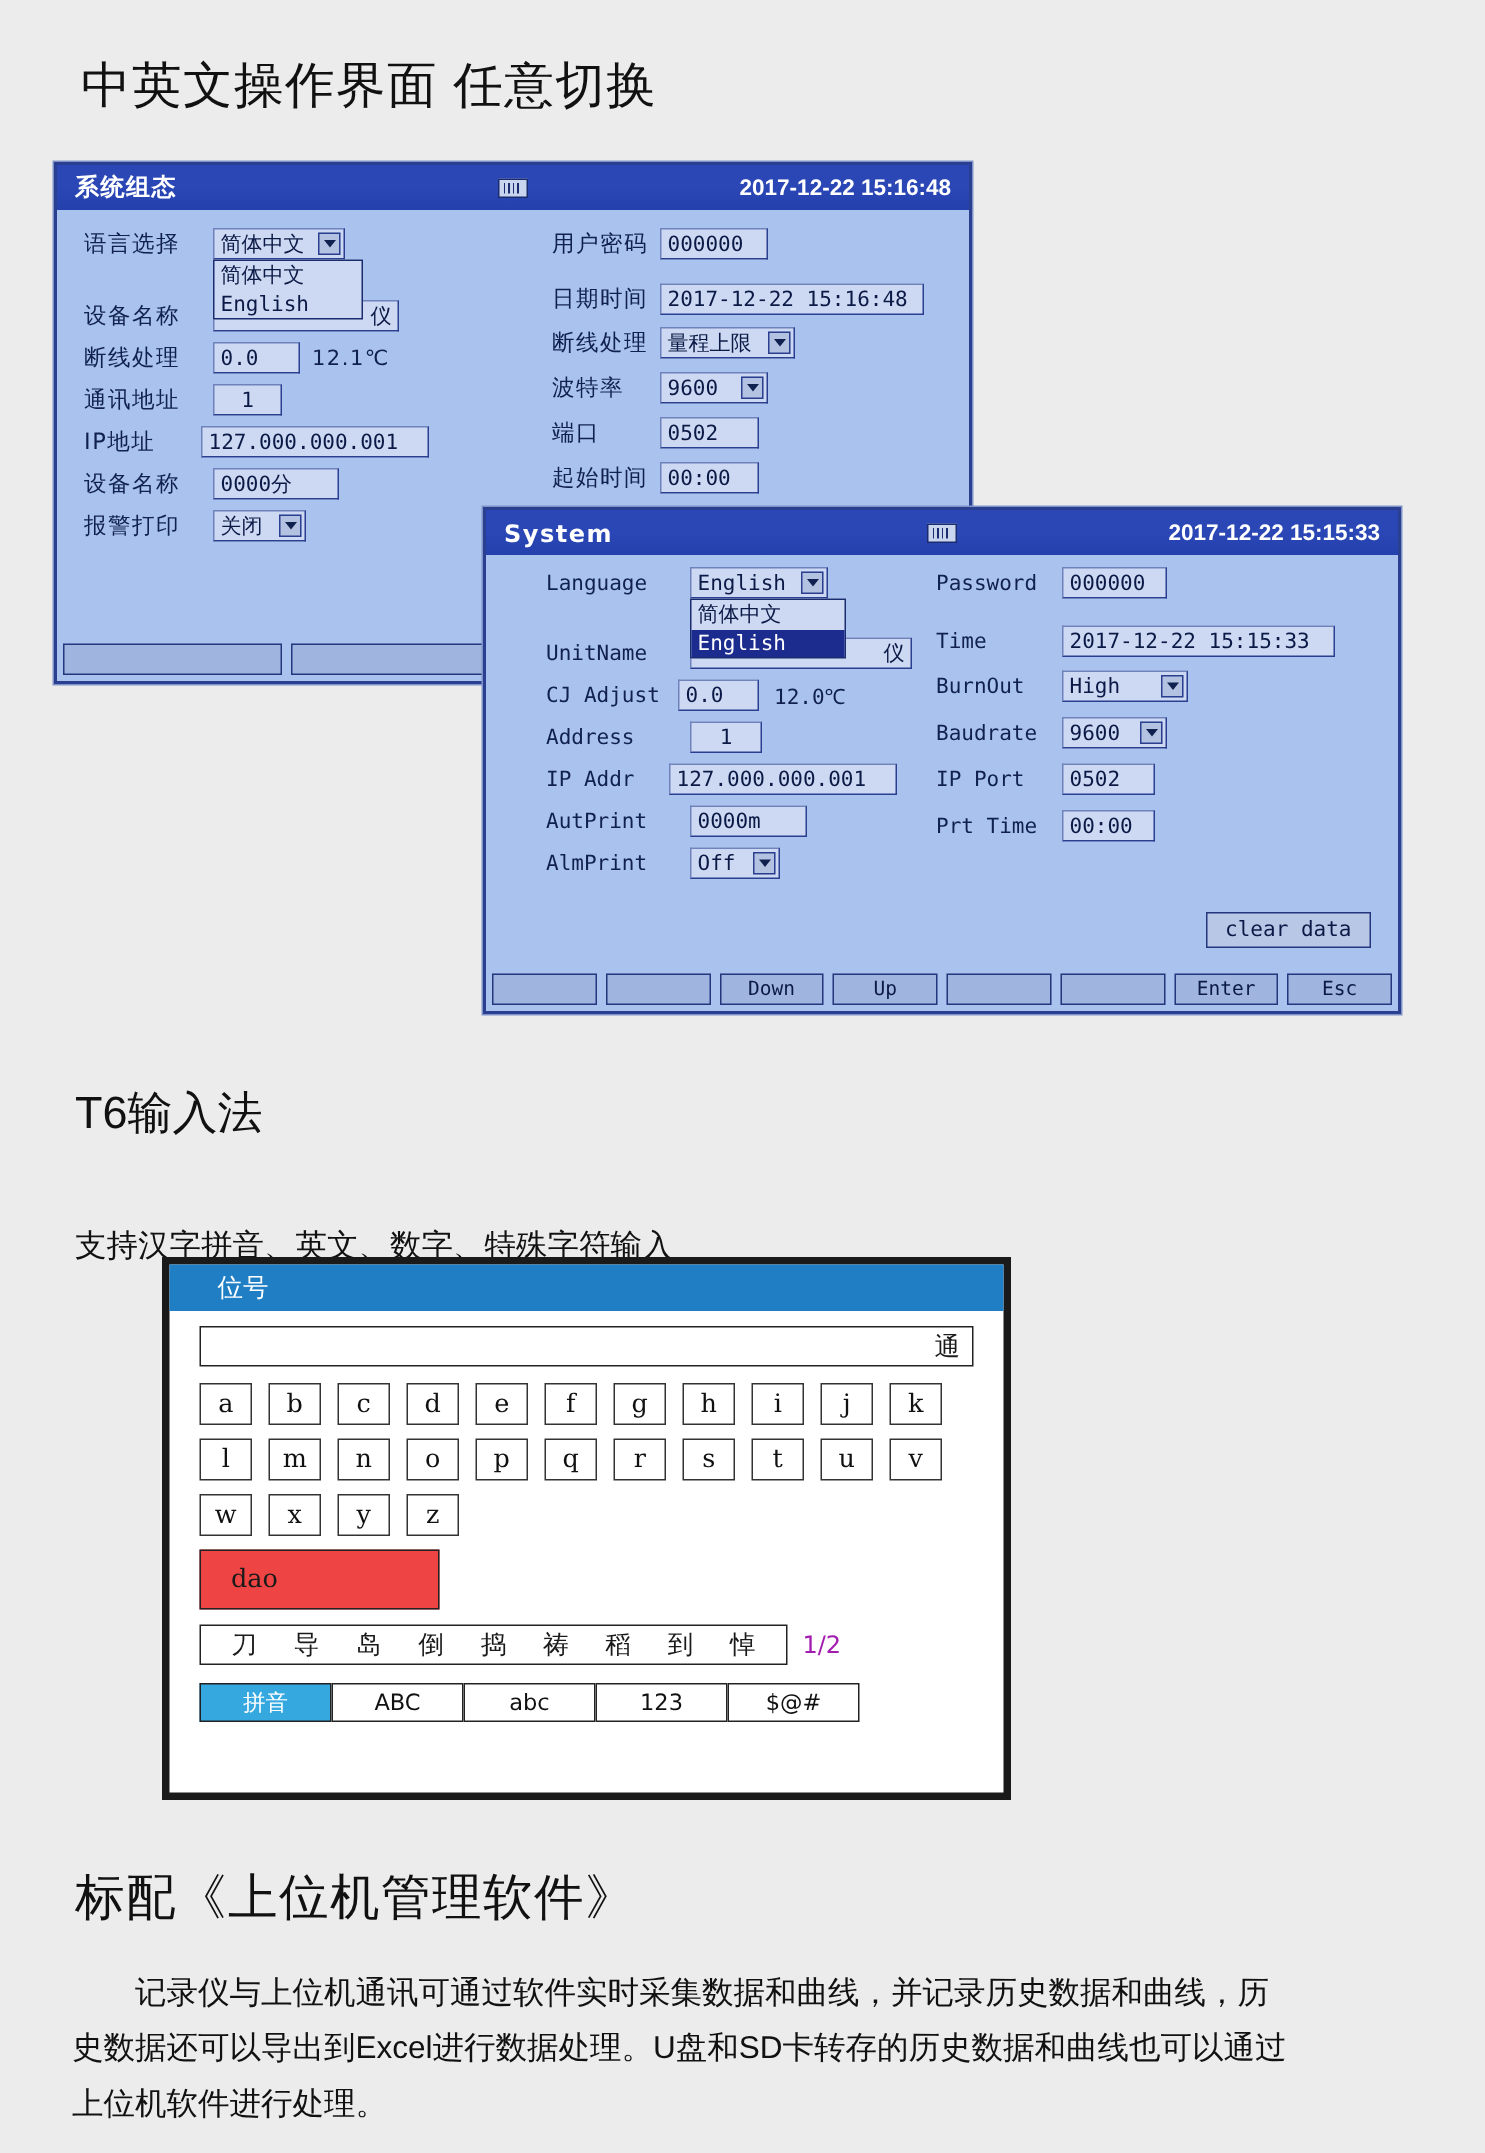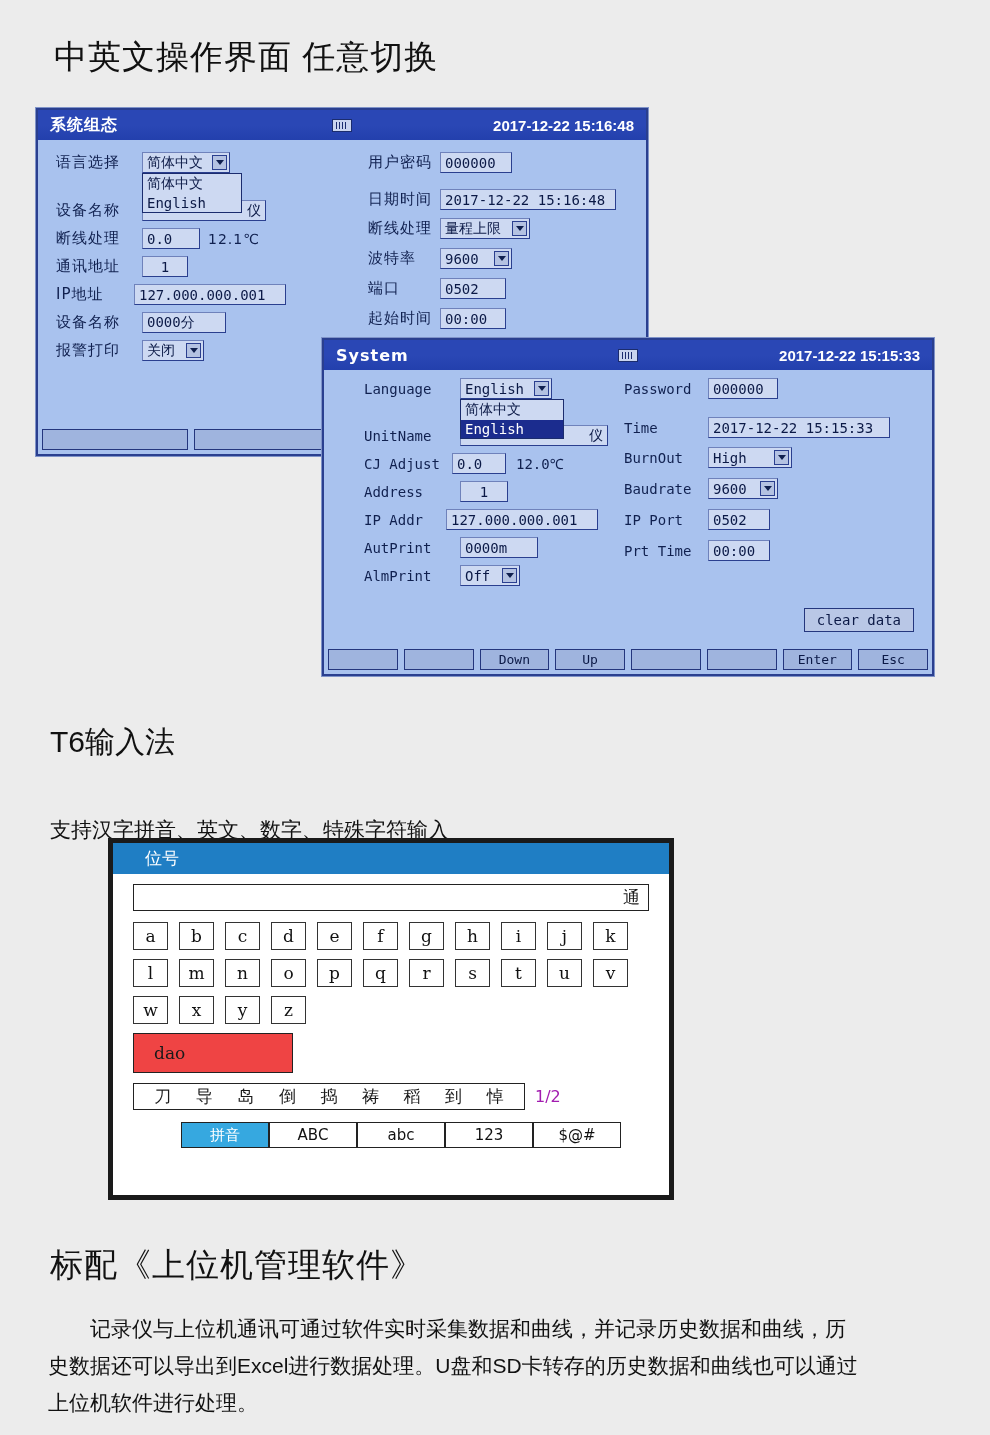--- a/index.html
+++ b/index.html
@@ -182,21 +182,21 @@
     font-family:"DejaVu Serif", serif; font-size: 17px;
     margin-bottom: 10px;
   }
   .cand-row { display:flex; align-items:center; gap: 10px; margin-bottom: 12px;}
   .cand-box {
     width: 392px; height: 27px; border:1px solid #222; background:#fff;
     display:flex; align-items:center; justify-content:space-around;
     font-family:"DejaVu Sans", sans-serif; font-size: 17px; padding: 0 8px;
   }
   .cand-page { font-family:"DejaVu Sans", sans-serif; font-size:16px; color:#a21caf; }
-  .mode-row { display:flex; gap: 0; margin-left: 48px; }
+  .mode-row { display:flex; gap: 0; }
   .mode {
     width: 88px; height: 26px; border:1px solid #222; background:#fff;
     display:flex; align-items:center; justify-content:center;
     font-family:"DejaVu Sans", sans-serif; font-size: 15px; color:#111;
   }
   .mode.active { background:#36a8e0; color:#fff; }
 </style>
 </head>
 <body>
 

